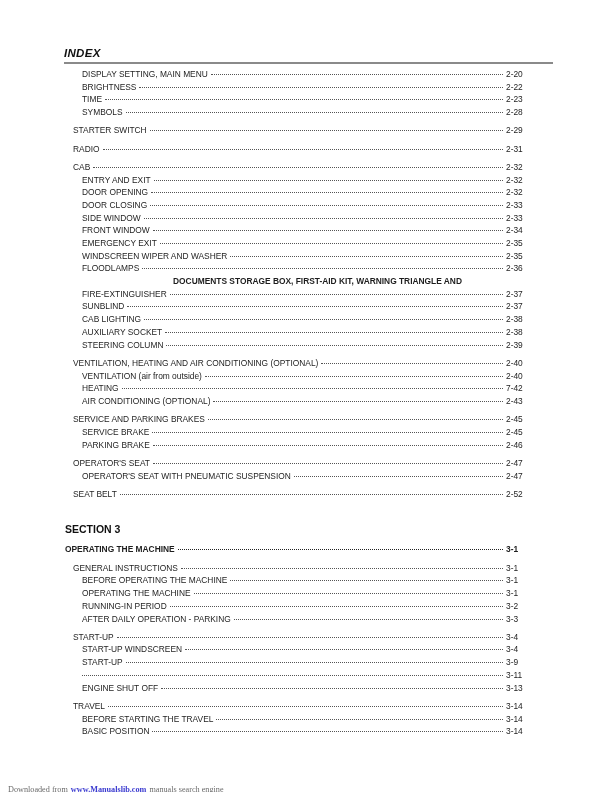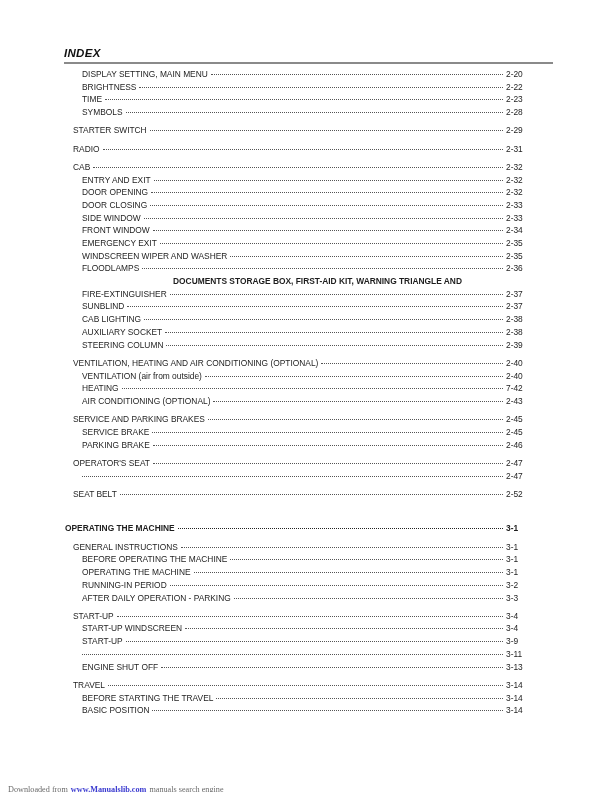--- a/index.html
+++ b/index.html
@@ -277,31 +277,33 @@
           <span class="label">PARKING BRAKE</span>
           <span class="leader"></span>
           <span class="page">2-46</span>
         </div>
         <div class="row lvl1 gap-top">
           <span class="label">OPERATOR'S SEAT</span>
           <span class="leader"></span>
           <span class="page">2-47</span>
         </div>
         <div class="row lvl2">
+          <span class="label">OPERATOR'S SEAT WITH PNEUMATIC SUSPENSION</span>
           <span class="leader"></span>
           <span class="page">2-47</span>
         </div>
         <div class="row lvl1 gap-top">
           <span class="label">SEAT BELT</span>
           <span class="leader"></span>
           <span class="page">2-52</span>
         </div>
       </div>
 
     <div class="section-block">
+      <div class="section-heading">SECTION 3</div>
       <div id="section-list">
           <div class="row lvl0 bold">
             <span class="label">OPERATING THE MACHINE</span>
             <span class="leader"></span>
             <span class="page">3-1</span>
           </div>
           <div class="row lvl1 gap-top">
             <span class="label">GENERAL INSTRUCTIONS</span>
             <span class="leader"></span>
             <span class="page">3-1</span>

